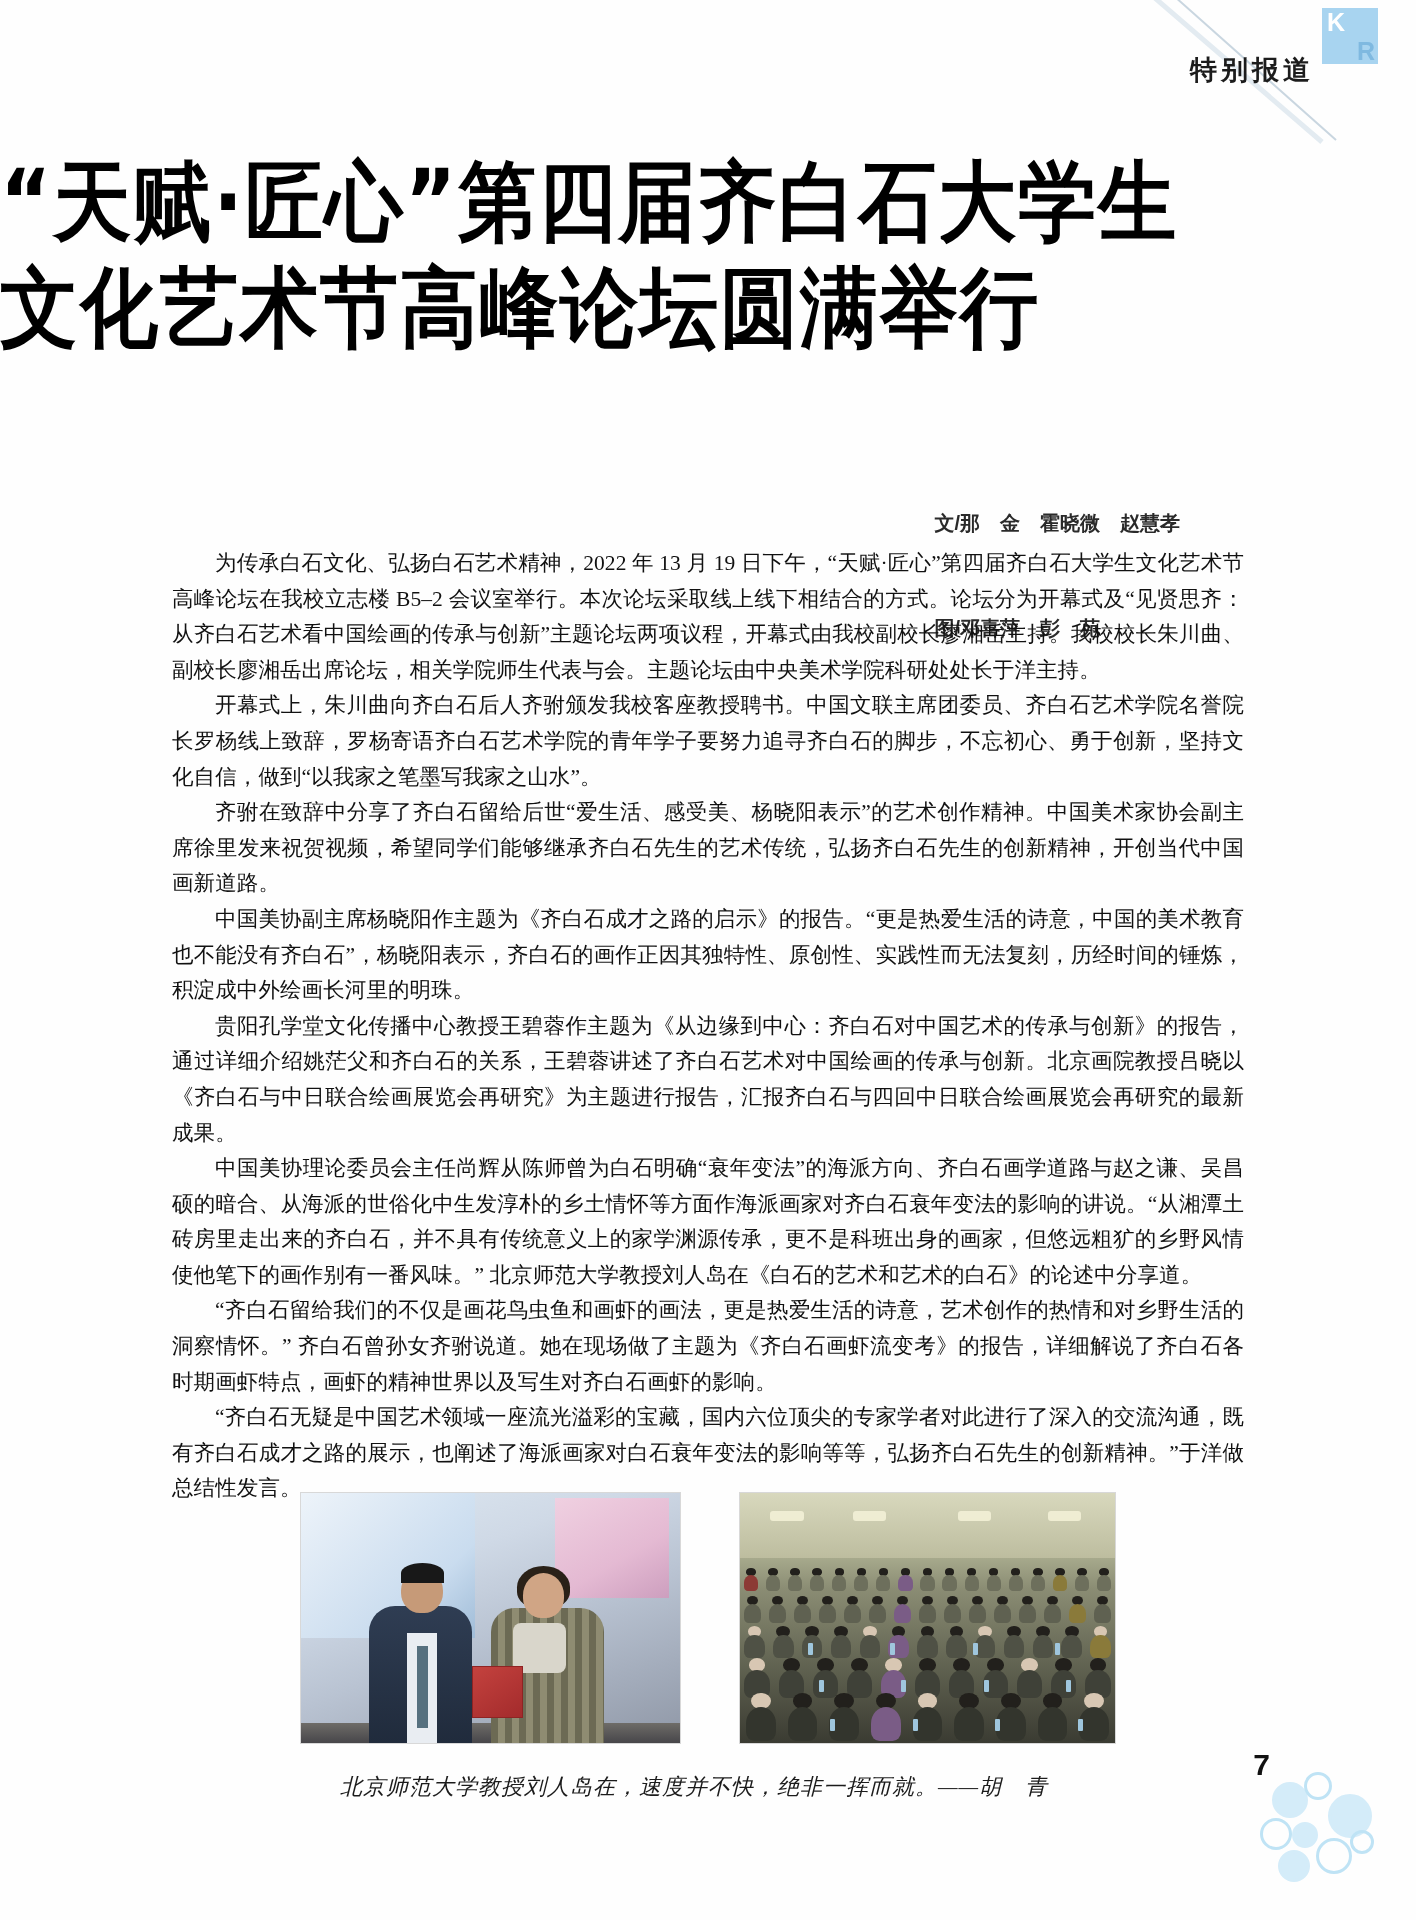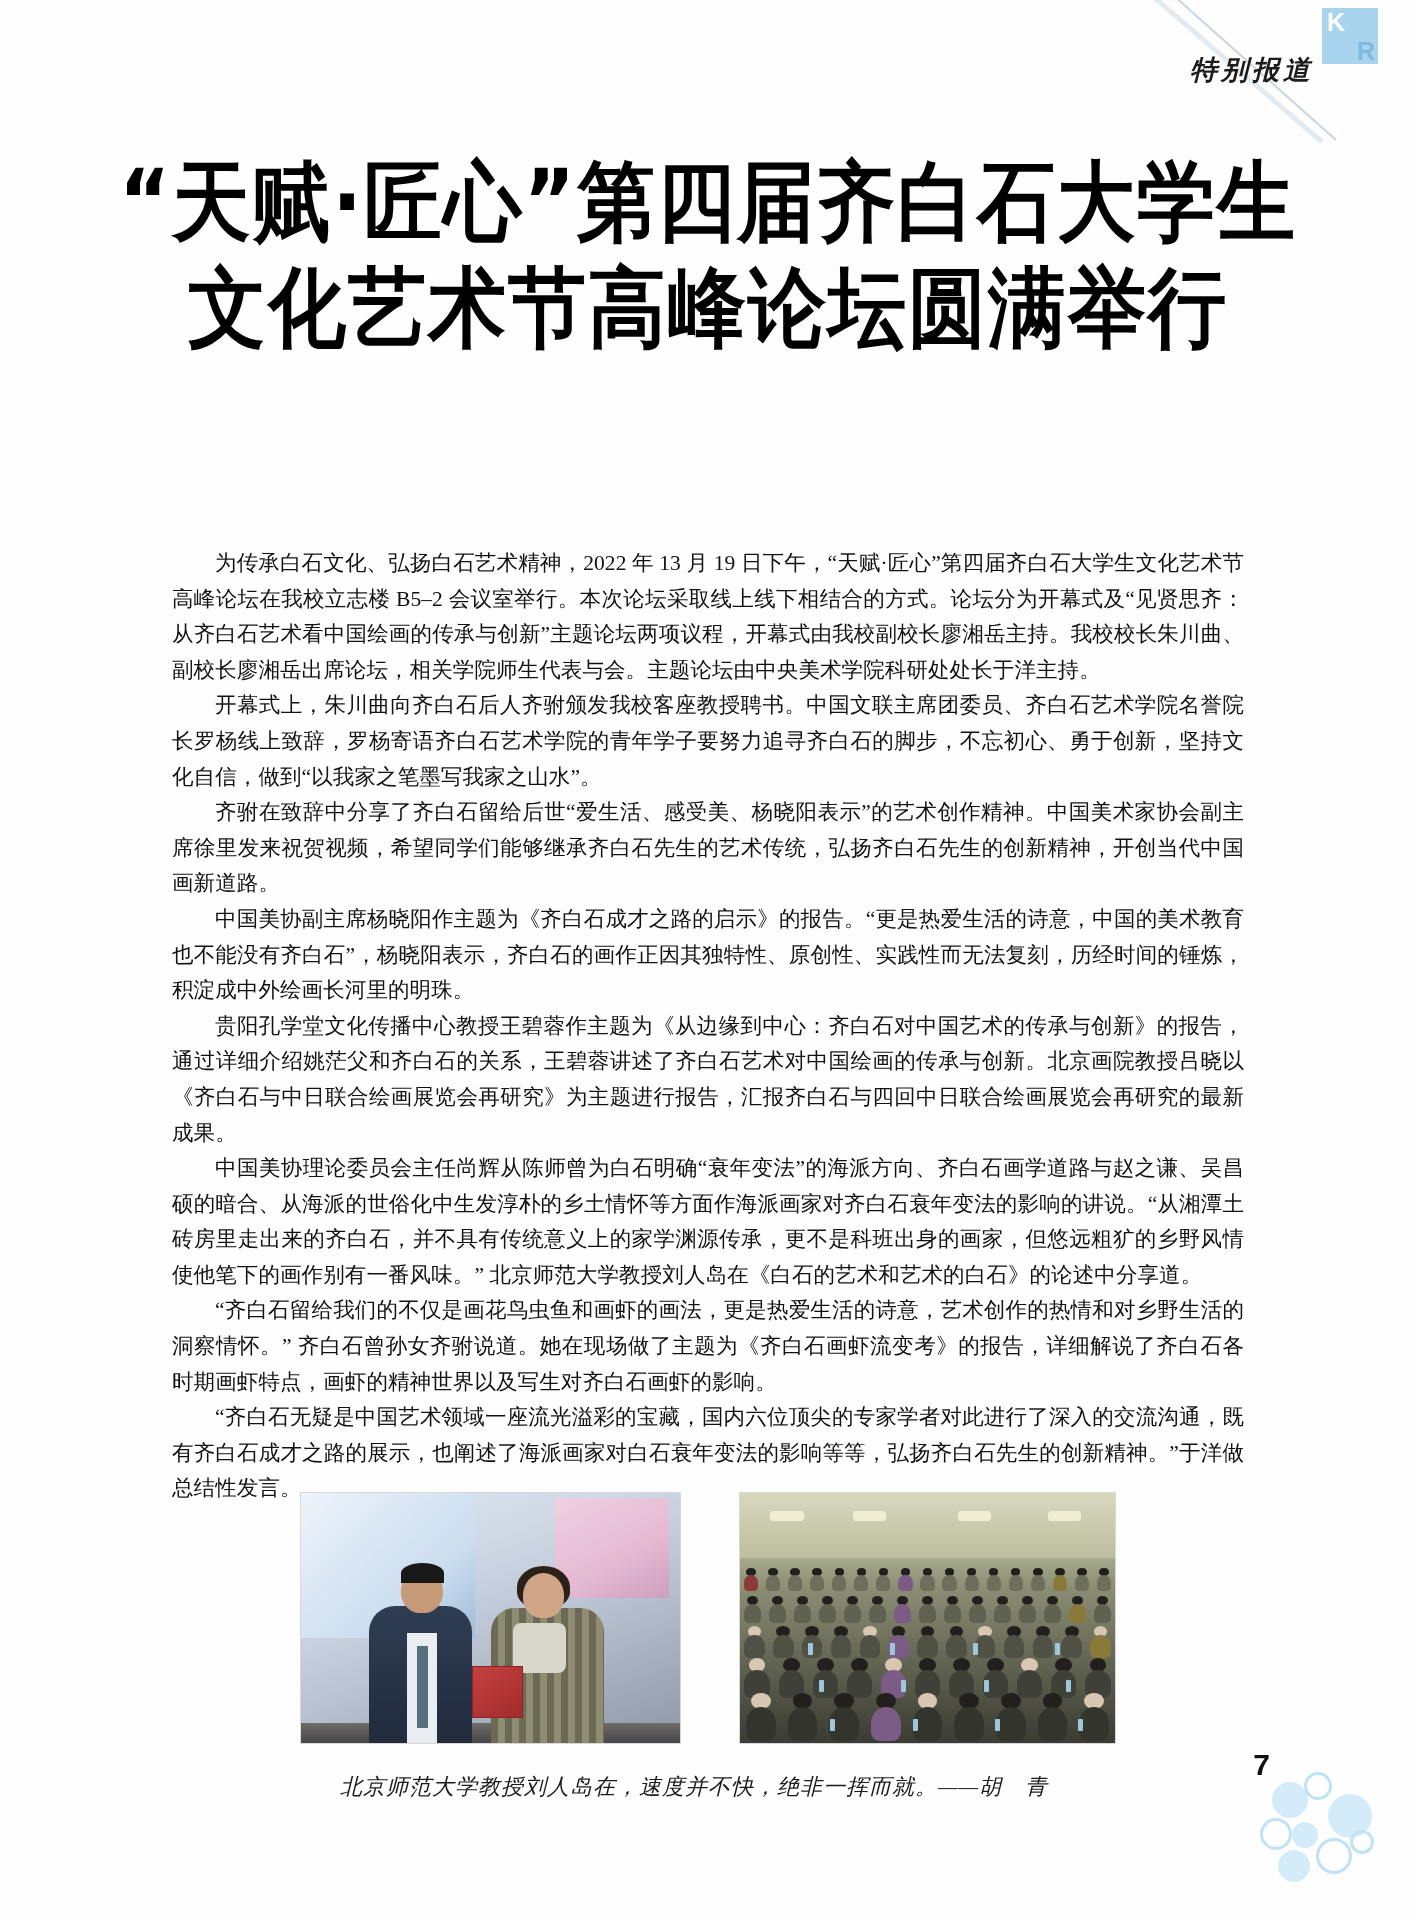--- a/index.html
+++ b/index.html
@@ -70,30 +70,28 @@
   .header-label {
     position: absolute;
     top: 52px;
     right: 102px;
     font-family: "Liberation Sans", sans-serif;
     font-weight: bold;
     font-size: 27px;
     letter-spacing: 4px;
     color: #1c1c1c;
     white-space: nowrap;
-    font-style: italic;
   }
 
   
   .title-wrap {
     position: absolute;
     top: 148px;
     left: 0;
     width: 100%;
-    text-align: center;
   }
   .title-line {
     font-family: "DejaVu Sans", sans-serif;
     font-weight: bold;
     font-size: 76px;
     line-height: 96px;
     letter-spacing: 2px;
     color: #000000;
     white-space: nowrap;
     transform: scaleY(1.12);
@@ -303,20 +301,24 @@
     </div>
 
     <div class="header-label">特别报道</div>
   </div>
 
   <div class="title-wrap">
     <div class="title-line l1">“天赋·匠心”第四届齐白石大学生</div>
     <div class="title-line l2">文化艺术节高峰论坛圆满举行</div>
   </div>
 
+  <div class="byline">
+    <div>文/那　金　霍晓微　赵慧孝</div>
+    <div>图/邓喜萍　彭　苑</div>
+  </div>
 
   <div class="body-col">
     <p>为传承白石文化、弘扬白石艺术精神，2022 年 13 月 19 日下午，“天赋·匠心”第四届齐白石大学生文化艺术节高峰论坛在我校立志楼 B5–2 会议室举行。本次论坛采取线上线下相结合的方式。论坛分为开幕式及“见贤思齐：从齐白石艺术看中国绘画的传承与创新”主题论坛两项议程，开幕式由我校副校长廖湘岳主持。我校校长朱川曲、副校长廖湘岳出席论坛，相关学院师生代表与会。主题论坛由中央美术学院科研处处长于洋主持。</p>
     <p>开幕式上，朱川曲向齐白石后人齐驸颁发我校客座教授聘书。中国文联主席团委员、齐白石艺术学院名誉院长罗杨线上致辞，罗杨寄语齐白石艺术学院的青年学子要努力追寻齐白石的脚步，不忘初心、勇于创新，坚持文化自信，做到“以我家之笔墨写我家之山水”。</p>
     <p>齐驸在致辞中分享了齐白石留给后世“爱生活、感受美、杨晓阳表示”的艺术创作精神。中国美术家协会副主席徐里发来祝贺视频，希望同学们能够继承齐白石先生的艺术传统，弘扬齐白石先生的创新精神，开创当代中国画新道路。</p>
     <p>中国美协副主席杨晓阳作主题为《齐白石成才之路的启示》的报告。“更是热爱生活的诗意，中国的美术教育也不能没有齐白石”，杨晓阳表示，齐白石的画作正因其独特性、原创性、实践性而无法复刻，历经时间的锤炼，积淀成中外绘画长河里的明珠。</p>
     <p>贵阳孔学堂文化传播中心教授王碧蓉作主题为《从边缘到中心：齐白石对中国艺术的传承与创新》的报告，通过详细介绍姚茫父和齐白石的关系，王碧蓉讲述了齐白石艺术对中国绘画的传承与创新。北京画院教授吕晓以《齐白石与中日联合绘画展览会再研究》为主题进行报告，汇报齐白石与四回中日联合绘画展览会再研究的最新成果。</p>
     <p>中国美协理论委员会主任尚辉从陈师曾为白石明确“衰年变法”的海派方向、齐白石画学道路与赵之谦、吴昌硕的暗合、从海派的世俗化中生发淳朴的乡土情怀等方面作海派画家对齐白石衰年变法的影响的讲说。“从湘潭土砖房里走出来的齐白石，并不具有传统意义上的家学渊源传承，更不是科班出身的画家，但悠远粗犷的乡野风情使他笔下的画作别有一番风味。” 北京师范大学教授刘人岛在《白石的艺术和艺术的白石》的论述中分享道。</p>
     <p>“齐白石留给我们的不仅是画花鸟虫鱼和画虾的画法，更是热爱生活的诗意，艺术创作的热情和对乡野生活的洞察情怀。” 齐白石曾孙女齐驸说道。她在现场做了主题为《齐白石画虾流变考》的报告，详细解说了齐白石各时期画虾特点，画虾的精神世界以及写生对齐白石画虾的影响。</p>
     <p>“齐白石无疑是中国艺术领域一座流光溢彩的宝藏，国内六位顶尖的专家学者对此进行了深入的交流沟通，既有齐白石成才之路的展示，也阐述了海派画家对白石衰年变法的影响等等，弘扬齐白石先生的创新精神。”于洋做总结性发言。</p>

